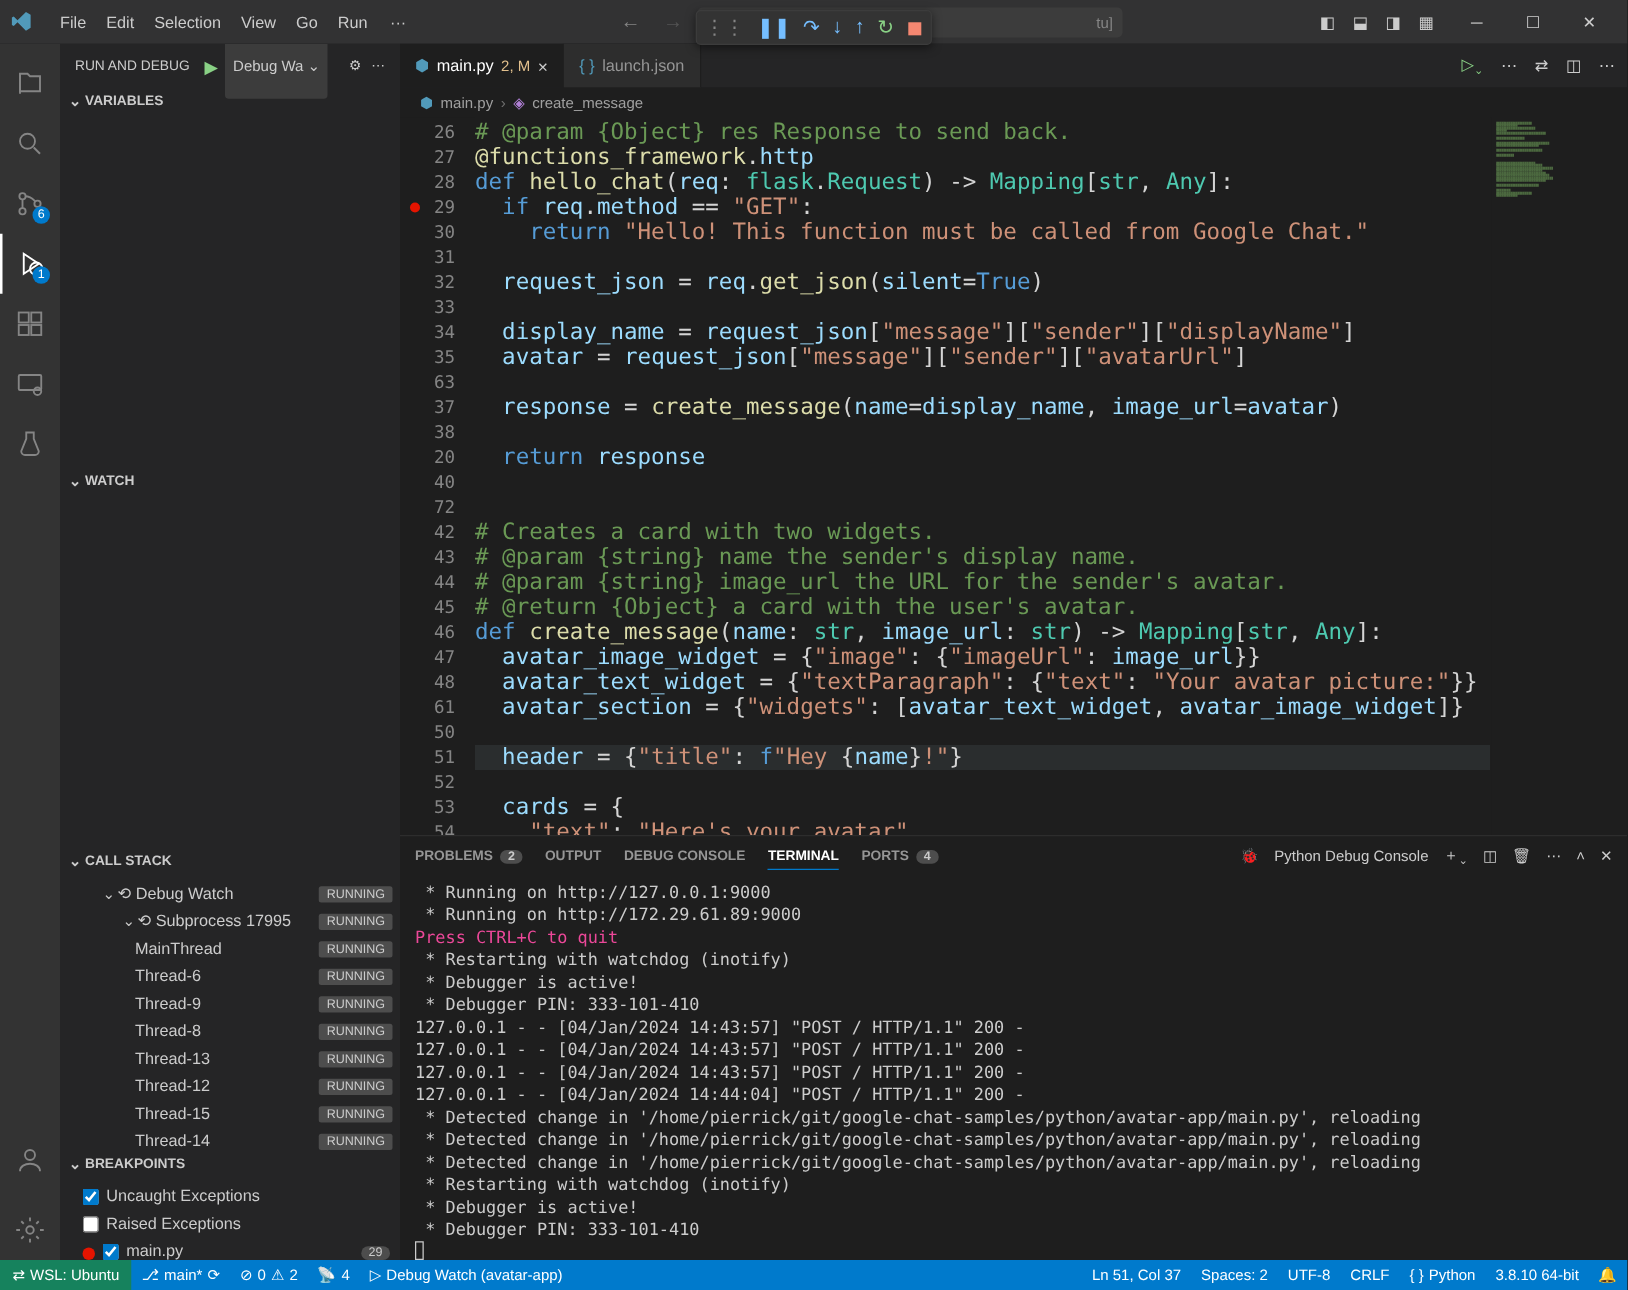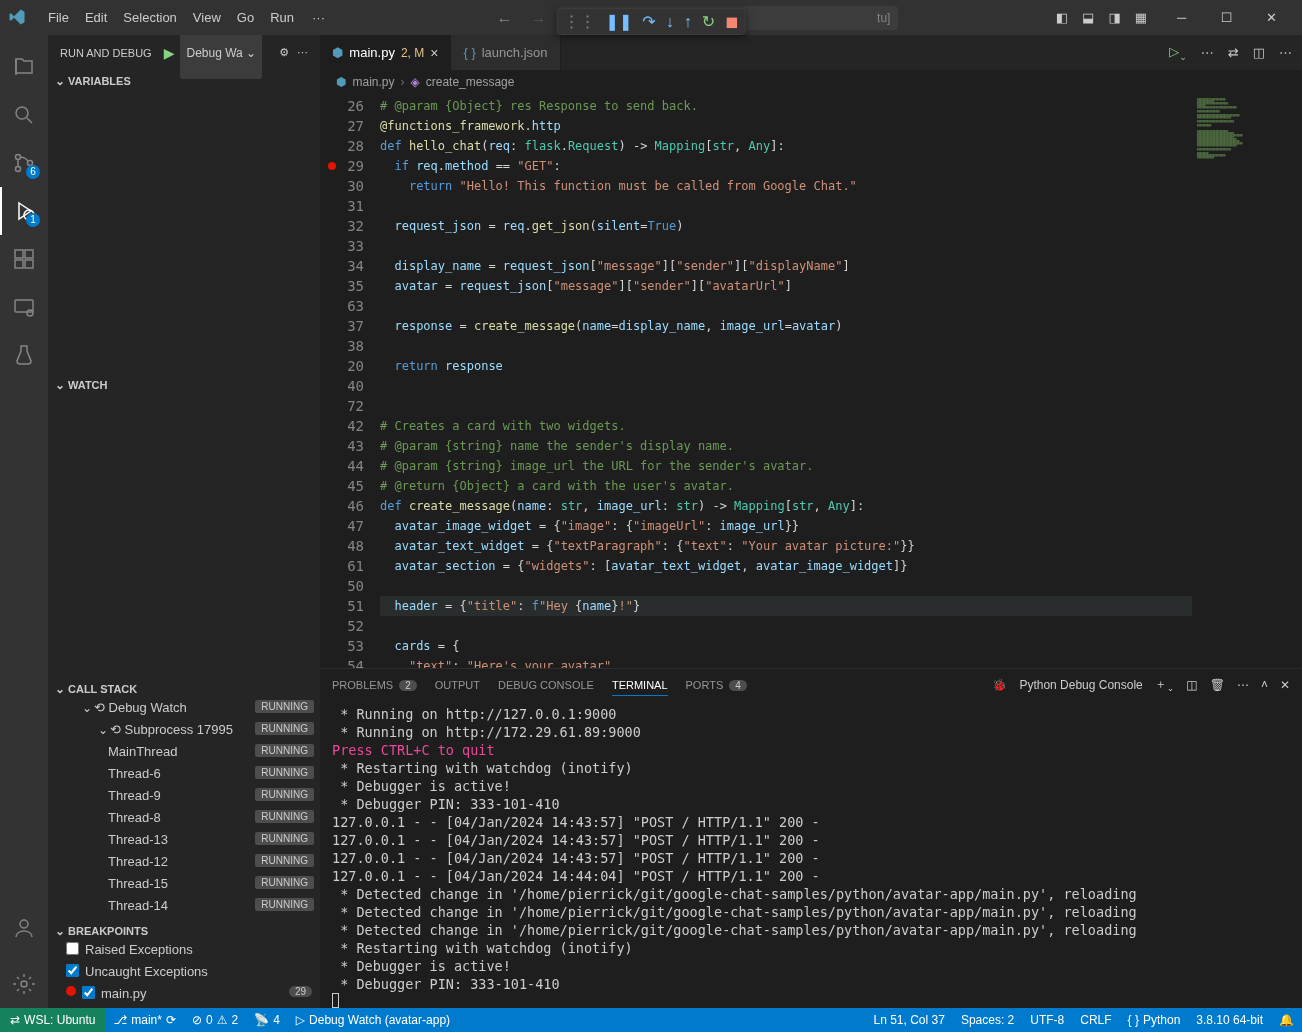--- a/index.html
+++ b/index.html
@@ -72,21 +72,21 @@
 .section-header{
   height:22px; display:flex; align-items:center; padding:0 4px;
   font-size:11px; font-weight:700; text-transform:uppercase; cursor:pointer;
 }
 .section-header .chev{width:16px; font-size:12px; text-align:center;}
 .section-body{flex:0 0 auto;}
 .variables-sec{flex:1; min-height:140px;}
 .watch-sec{flex:1; min-height:140px;}
 
 .callstack-row, .bp-row, .thread-row{
-  display:flex; align-items:flex-start; height:22px; padding-left:18px; font-size:13px;
+  display:flex; align-items:flex-end; height:22px; padding-left:18px; font-size:13px;
 }
 .thread-row{justify-content:space-between; padding-right:6px;}
 .indent1{padding-left:32px;} .indent2{padding-left:48px;} .indent3{padding-left:60px;}
 .status-tag{
   background:#4d4d4d; color:#cccccc; font-size:10px; padding:1px 6px; border-radius:2px;
   text-transform:uppercase;
 }
 .row-chev{width:14px; display:inline-block; text-align:center; font-size:12px;}
 .bp-row input[type=checkbox]{margin-right:6px; accent-color:#007acc;}
 .bp-dot{width:10px;height:10px;border-radius:50%;background:#e51400;margin-right:6px;}
@@ -112,36 +112,36 @@
 
 .code-area{flex:1; display:flex; overflow:hidden; position:relative;}
 .gutter{
   width:60px; background:#1e1e1e; text-align:right; padding-right:16px;
   font-family:Consolas,monospace; font-size:14px; color:#858585; line-height:20px;
   padding-top:2px;
 }
 .gutter .ln{height:20px; position:relative;}
 .gutter .bpdot{position:absolute; left:8px; top:6px; width:8px;height:8px;border-radius:50%;background:#e51400;}
 .code{
-  flex:1; font-family:Consolas,monospace; font-size:12px; line-height:20px;
+  flex:1; font-family:Consolas,monospace; font-size:18px; line-height:20px;
   white-space:pre; color:#d4d4d4; padding-top:2px; overflow:hidden;
 }
 .code .line{height:20px;}
 .code .hl{background:#2a2d2e;}
 .tok-kw{color:#569cd6;} .tok-fn{color:#dcdcaa;} .tok-str{color:#ce9178;} .tok-com{color:#6a9955;} .tok-cls{color:#4ec9b0;}
 .tok-var{color:#9cdcfe;} .tok-op{color:#d4d4d4;} .tok-dec{color:#dcdcaa;}
 .tok-const{color:#569cd6;}
 
 .minimap{width:110px; background:#1e1e1e; border-left:1px solid #1e1e1e; opacity:0.6; font-size:2px; line-height:2px; padding:4px 4px; color:#6a9955; overflow:hidden;}
 
 .panel{
   height:340px; border-top:1px solid #2d2d2d; display:flex; flex-direction:column; background:#1e1e1e;
 }
 .panel-tabs{height:32px; display:flex; align-items:center; gap:18px; padding:0 12px; font-size:11px;}
-.panel-tab{text-transform:uppercase; color:#969696; cursor:pointer; display:flex; align-items:center; gap:6px; padding:4px 0;}
+.panel-tab{text-transform:uppercase; color:#969696; cursor:pointer; display:flex; align-items:center; gap:6px; padding:4px 0;font-weight:bold;}
 .panel-tab.active{color:#ffffff; border-bottom:1px solid #007acc;}
 .panel-tab .count{background:#4d4d4d; border-radius:10px; padding:0 6px; font-size:10px; color:#cccccc;}
 .panel-right{margin-left:auto; display:flex; align-items:center; gap:12px; color:#cccccc; text-transform:none; font-size:12px;}
 .term-body{
   flex:1; font-family:Consolas,monospace; font-size:13.5px; line-height:18px;
   color:#cccccc; padding:4px 12px; overflow:hidden; white-space:pre;
 }
 .t-yellow{color:#ec4899;}
 .cursor{display:inline-block;width:7px;height:15px;border:1px solid #cccccc;}
 
@@ -333,26 +333,26 @@
           </div>
         </div>
     </div>
 
     <div class="section-header">
         <span class="chev">⌄</span>
         <span>BREAKPOINTS</span>
       </div>
     <div class="section-body" id="bp-list">
         <div class="bp-row">
+          <input type="checkbox" checked="" style="">
+          <span>Uncaught Exceptions</span>
+        </div>
+        <div class="bp-row">
           <input type="checkbox" style="">
           <span>Raised Exceptions</span>
-        </div>
-        <div class="bp-row">
-          <input type="checkbox" checked="" style="">
-          <span>Uncaught Exceptions</span>
         </div>
         <div class="bp-row">
           <span class="bp-dot"></span>
           <input type="checkbox" checked="" style="">
           <span>main.py</span>
           <span class="bp-count">29</span>
         </div>
       </div>
   </div>
 

